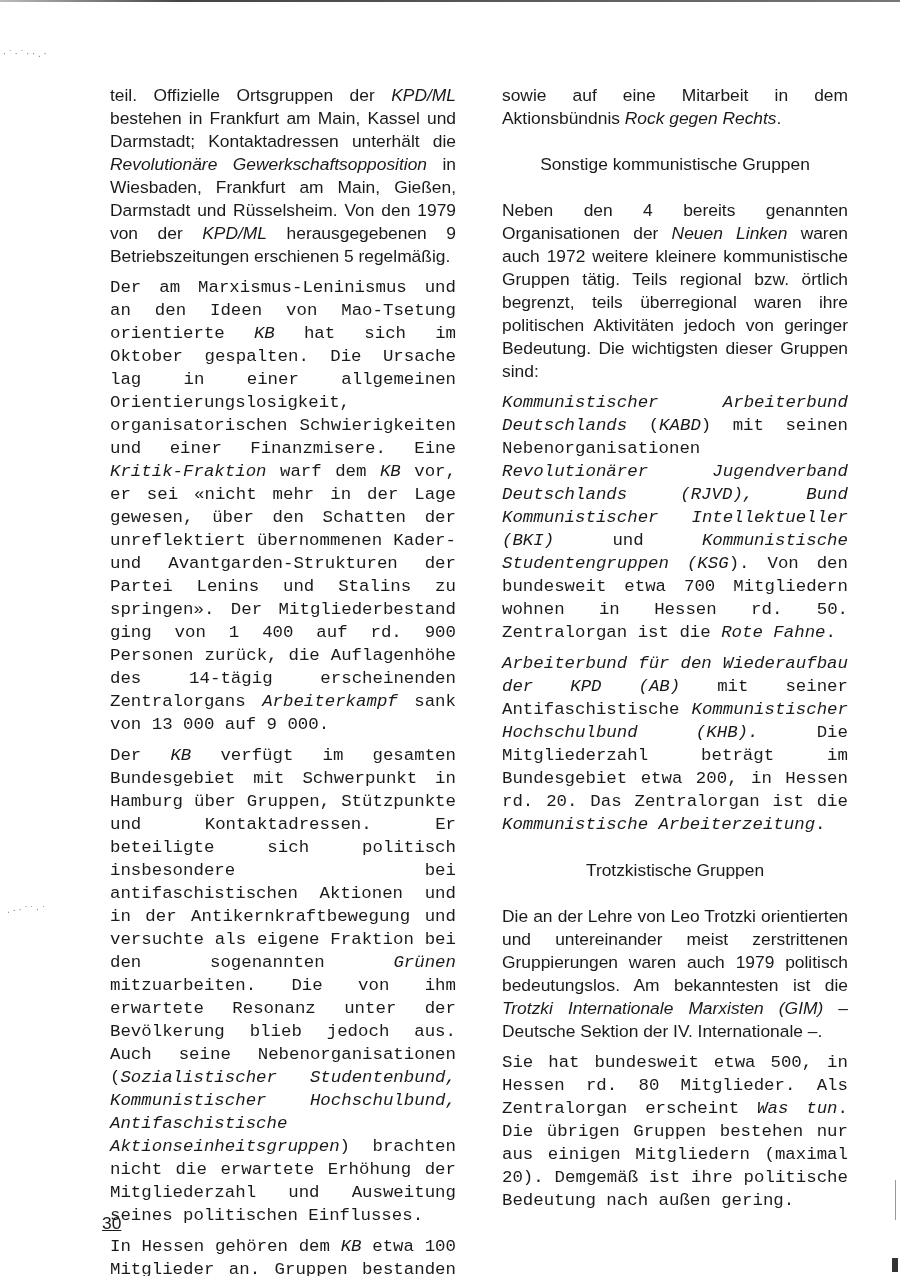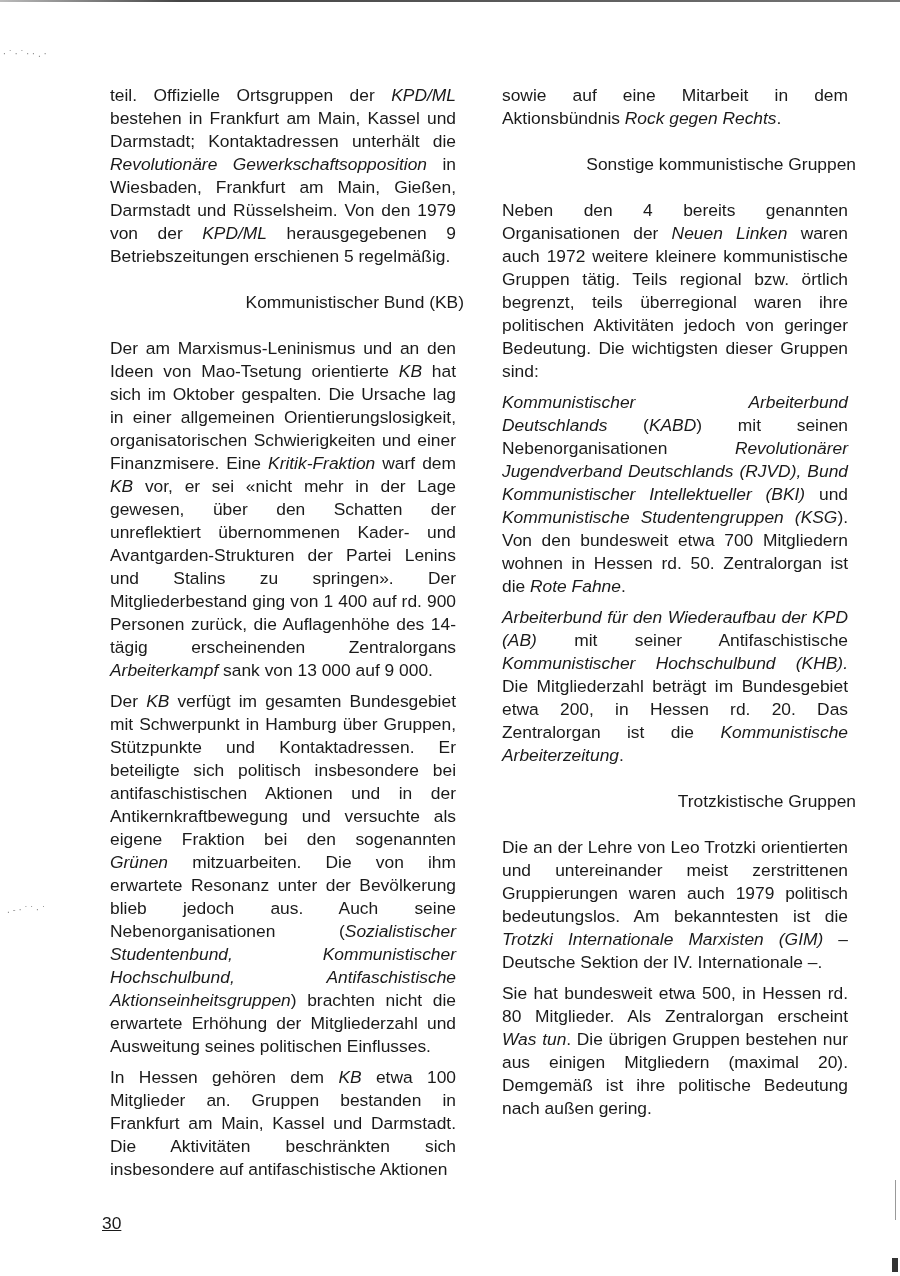--- a/index.html
+++ b/index.html
@@ -51,27 +51,27 @@
       top: 76px;
       width: 362px;
       font-size: 17.4px;
       line-height: 23px;
       text-align: justify;
       hyphens: manual;
     }
     .col-left { left: 102px; }
     .col-right { left: 494px; }
     .para { margin: 8px; }
-    .para + .para { margin-top: 0; }
+    .para + .para { margin-top: 0; font-family: Liberation Mono, monospace; }
     .heading {
       margin: 23px 0 23px 0;
       font-weight: normal;
       font-size: 17.4px;
       line-height: 23px;
-      text-align: right;
+      text-align: center;
     }
     .page-number {
       position: absolute;
       left: 102px;
       top: 1212px;
       font-size: 17.4px;
       line-height: 23px;
       text-decoration: underline;
     }
     em, i { font-style: italic; }
@@ -83,21 +83,20 @@
 <div class="speck" style="left:2px; top:50px;">·˙·˙··.·</div>
 <div class="speck" style="left:6px; top:906px;">.-·˙˙·˙</div>
 <div class="right-edge"></div>
 <div class="scan-mark"></div>
 
 <div class="column col-left">
   <p class="para">
     <span>teil. Offizielle Ortsgruppen der </span><i>KPD/ML</i><span> bestehen in Frankfurt am Main, Kassel und Darmstadt; Kontaktadressen unterhält die </span><i>Revolutionäre Gewerkschaftsopposition</i><span> in Wiesbaden, Frankfurt am Main, Gießen, Darmstadt und Rüsselsheim. Von den 1979 von der </span><i>KPD/ML</i><span> herausgegebenen 9 Betriebszeitungen erschienen 5 regelmäßig.</span>
   </p>
 
-  <h2 class="heading">Kommunistischer Bund (KB)</h2>
 
   <p class="para">
     <span>Der am Marxismus-Leninismus und an den Ideen von Mao-Tsetung orientierte </span><i>KB</i><span> hat sich im Oktober gespalten. Die Ursache lag in einer allgemeinen Orientierungslosigkeit, organisatorischen Schwierigkeiten und einer Finanzmisere. Eine </span><i>Kritik-Fraktion</i><span> warf dem </span><i>KB</i><span> vor, er sei «nicht mehr in der Lage gewesen, über den Schatten der unreflektiert übernommenen Kader- und Avantgarden-Strukturen der Partei Lenins und Stalins zu springen». Der Mitgliederbestand ging von 1 400 auf rd. 900 Personen zurück, die Auflagenhöhe des 14-tägig erscheinenden Zentralorgans </span><i>Arbeiterkampf</i><span> sank von 13 000 auf 9 000.</span>
   </p>
 
   <p class="para">
     <span>Der </span><i>KB</i><span> verfügt im gesamten Bundesgebiet mit Schwerpunkt in Hamburg über Gruppen, Stützpunkte und Kontaktadressen. Er beteiligte sich politisch insbesondere bei antifaschistischen Aktionen und in der Antikernkraftbewegung und versuchte als eigene Fraktion bei den sogenannten </span><i>Grünen</i><span> mitzuarbeiten. Die von ihm erwartete Resonanz unter der Bevölkerung blieb jedoch aus. Auch seine Nebenorganisationen (</span><i>Sozialistischer Studentenbund, Kommunistischer Hochschulbund, Antifaschistische Aktionseinheitsgruppen</i><span>) brachten nicht die erwartete Erhöhung der Mitgliederzahl und Ausweitung seines politischen Einflusses.</span>
   </p>
 
   <p class="para">

